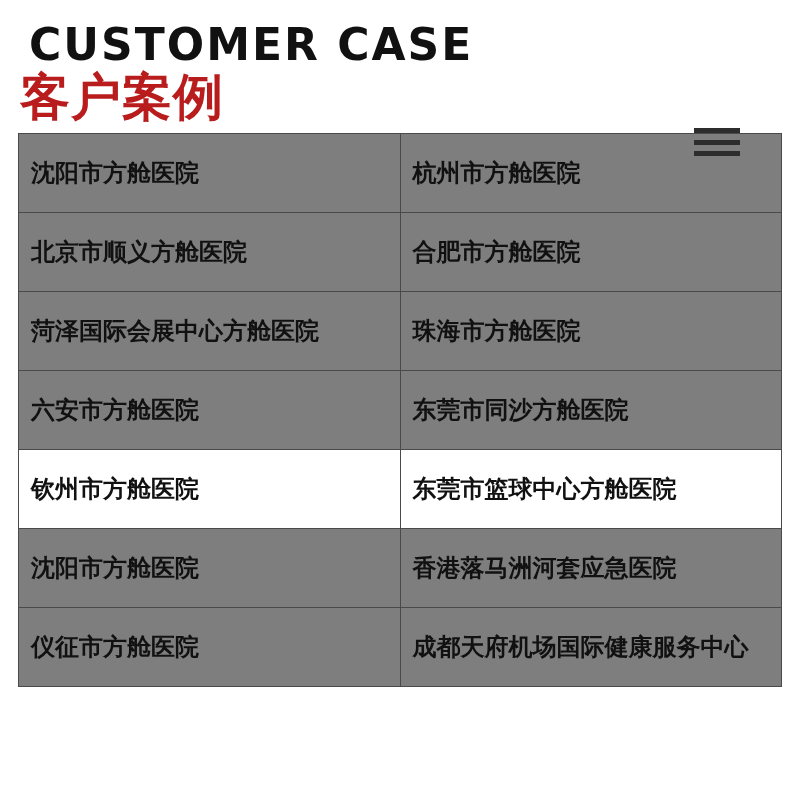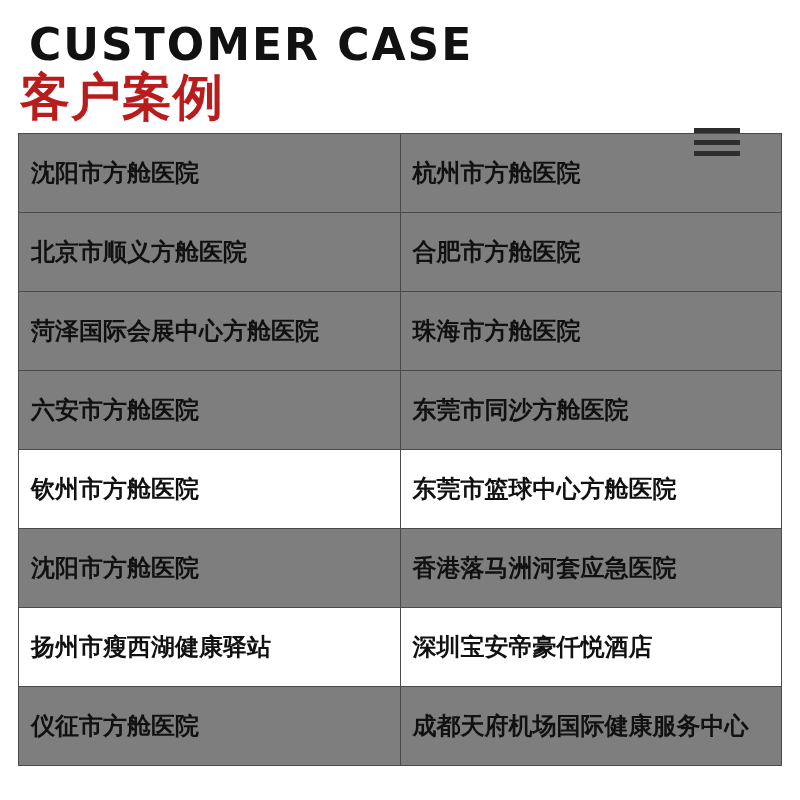--- a/index.html
+++ b/index.html
@@ -116,24 +116,20 @@
         <td>东莞市同沙方舱医院</td>
       </tr>
       <tr class="plain">
         <td>钦州市方舱医院</td>
         <td>东莞市篮球中心方舱医院</td>
       </tr>
       <tr class="shaded">
         <td>沈阳市方舱医院</td>
         <td>香港落马洲河套应急医院</td>
       </tr>
-      <tr class="plain">
-        <td>扬州市瘦西湖健康驿站</td>
-        <td>深圳宝安帝豪仟悦酒店</td>
-      </tr>
       <tr class="shaded">
         <td>仪征市方舱医院</td>
         <td>成都天府机场国际健康服务中心</td>
       </tr>
     </tbody>
   </table>
 
 </div>
 
 </body></html>

